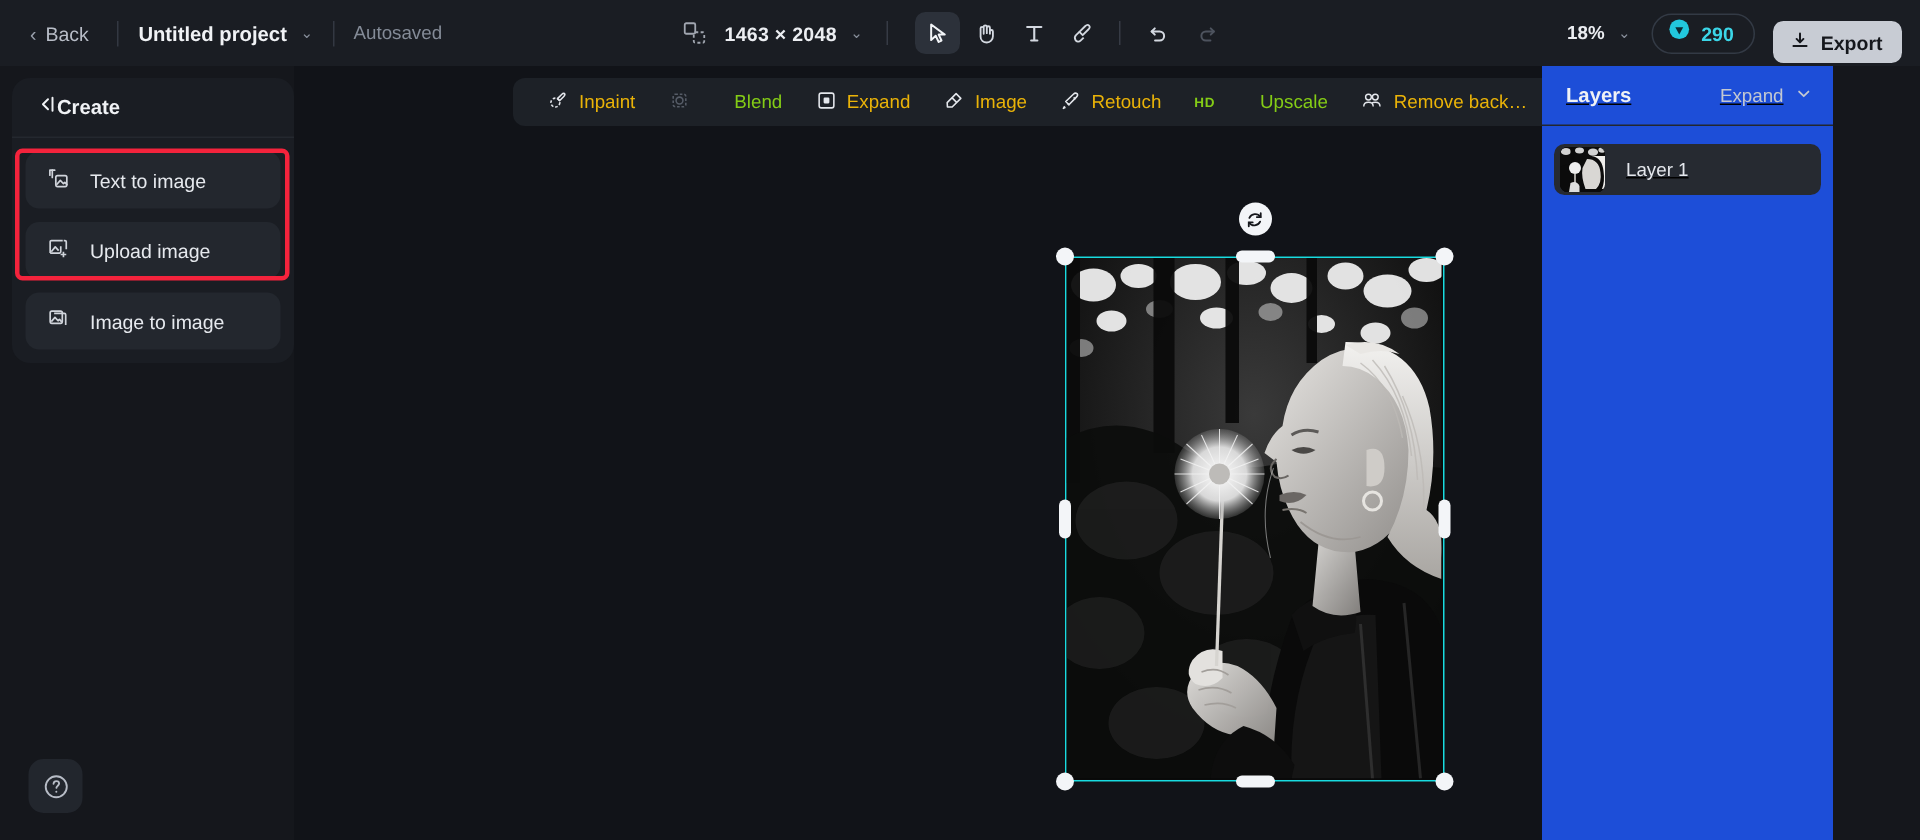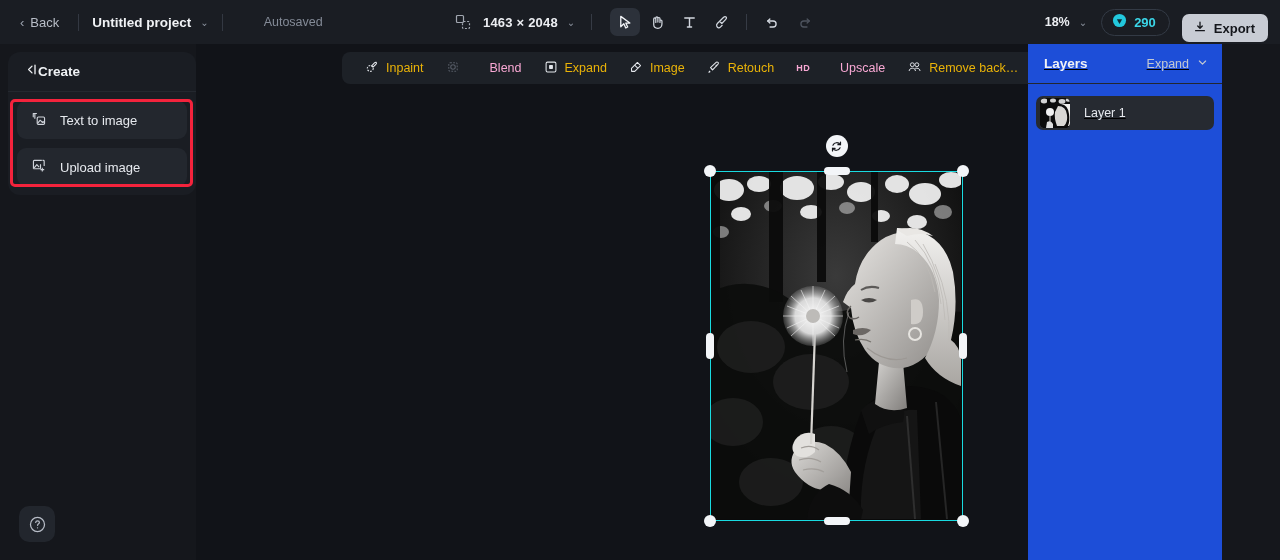--- a/index.html
+++ b/index.html
@@ -19,21 +19,21 @@
   }
   .hdr-left { display: flex; align-items: center; padding-left: 14px; gap: 0; }
   .back-btn {
     display: flex; align-items: center; gap: 6px;
     color: #b8bdc7; font-size: 13px; cursor: pointer; padding: 4px 6px;
   }
   .chev-left { font-size: 13px; color: #9aa1ad; line-height: 1; }
   .vdiv { width: 1px; height: 17px; background: #333842; margin: 0 13px; }
   .proj-title { color: #f0f2f5; font-size: 13.5px; font-weight: bold; }
   .caret { color: #8a919d; font-size: 10px; margin-left: 9px; cursor: pointer; }
-  .autosaved { color: #7d8characters; margin-left: 28px; }
+  .autosaved { color: #7d8characters; }
   .autosaved { color: #848b97; font-size: 12.5px; }
 
   .hdr-center {
     position: absolute; left: 455px; top: 0; height: 44px;
     display: flex; align-items: center; gap: 0;
   }
   .canvas-size-icon { width: 16px; height: 16px; margin-right: 12px; opacity: .85; }
   .canvas-size-txt { color: #eceef2; font-size: 13px; font-weight: bold; letter-spacing: .2px; }
   .tool-group { display: flex; align-items: center; gap: 2px; margin-left: 10px; }
   .tool-btn {
@@ -96,21 +96,21 @@
   .canvas-toolbar {
     position: absolute; left: 342px; top: 52px; height: 32px;
     background: #1d2127; border-radius: 8px;
     display: flex; align-items: center; padding: 0 12px; gap: 0;
   }
   .ct-item {
     display: flex; align-items: center; gap: 7px;
     color: #eab308; font-size: 12.5px; cursor: pointer;
     padding: 0 11px; height: 32px;
   }
-  .ct-item.disabled { color: #f9a8d4; cursor: default; gap: 30px; }
+  .ct-item.disabled { color: #84cc16; cursor: default; gap: 30px; }
   .ct-item svg { flex: none; }
   .hd-tag { font-size: 9px; font-weight: bold; letter-spacing: .4px; }
 
   
   .stage { position: absolute; left: 196px; top: 44px; width: 890px; height: 516px; background: #111318; }
 
   .sel-frame {
     position: absolute; left: 514px; top: 127px; width: 253px; height: 350px;
   }
   .photo {
@@ -487,20 +487,30 @@
           <svg width="16" height="16" viewBox="0 0 17 17" fill="none" stroke="#dfe3ea" stroke-width="1.2" stroke-linejoin="round">
             <path d="M2.6 11.4V3.4a.9.9 0 0 1 .9-.9h8"></path>
             <path d="M12.2 2.5h.9a.9.9 0 0 1 .9.9v5.2"></path>
             <path d="M2.6 11.4h6.6a.9.9 0 0 0 .9-.9V6.6"></path>
             <path d="M3.4 10.4 6.2 7l2.4 2.6"></path>
             <path d="M12 10.4v4M10 12.4h4"></path>
           </svg>
         </span>
         <span>Upload image</span>
       </div>
+      <div class="sb-item">
+        <span>
+          <svg width="16" height="16" viewBox="0 0 17 17" fill="none" stroke="#dfe3ea" stroke-width="1.2" stroke-linejoin="round">
+            <path d="M5.4 4.2h7.2a1 1 0 0 1 1 1v7.2"></path>
+            <rect x="2.6" y="2.6" width="8.6" height="8.6" rx="1.2"></rect>
+            <path d="M3.4 10 6 7l2.2 2.4 1-1 1.6 1.8"></path>
+          </svg>
+        </span>
+        <span>Image to image</span>
+      </div>
     </div>
   </div>
 
   <div class="redbox"></div>
 
   <div class="help-btn">
     <svg width="19" height="19" viewBox="0 0 20 20" fill="none" stroke="#b7bcc6" stroke-width="1.3" stroke-linecap="round">
       <circle cx="10" cy="10" r="7.4"></circle>
       <path d="M8.1 7.9c.1-1.1 1-1.8 2-1.8 1.1 0 1.9.7 1.9 1.7 0 1.4-1.8 1.5-1.9 3"></path>
       <circle cx="10.05" cy="13.5" r="0.7" fill="#b7bcc6" stroke="none"></circle>

